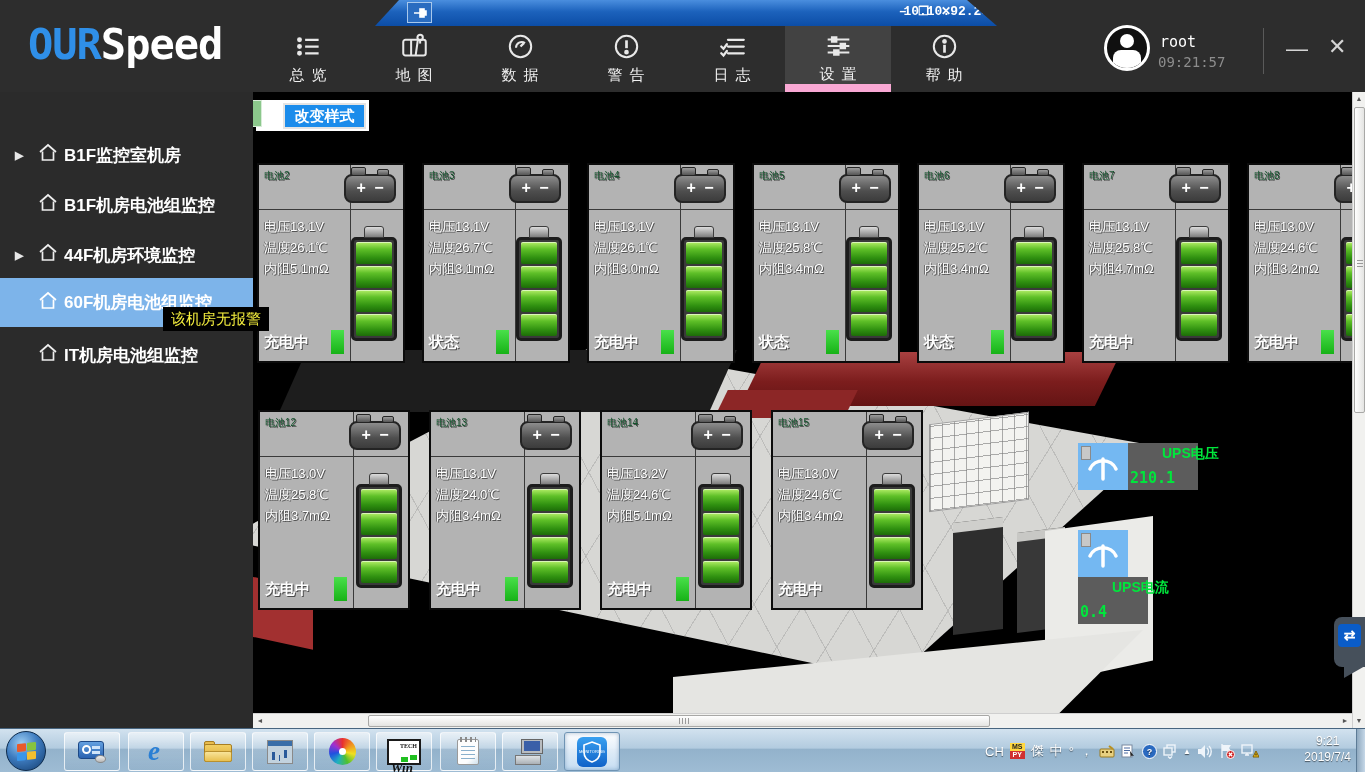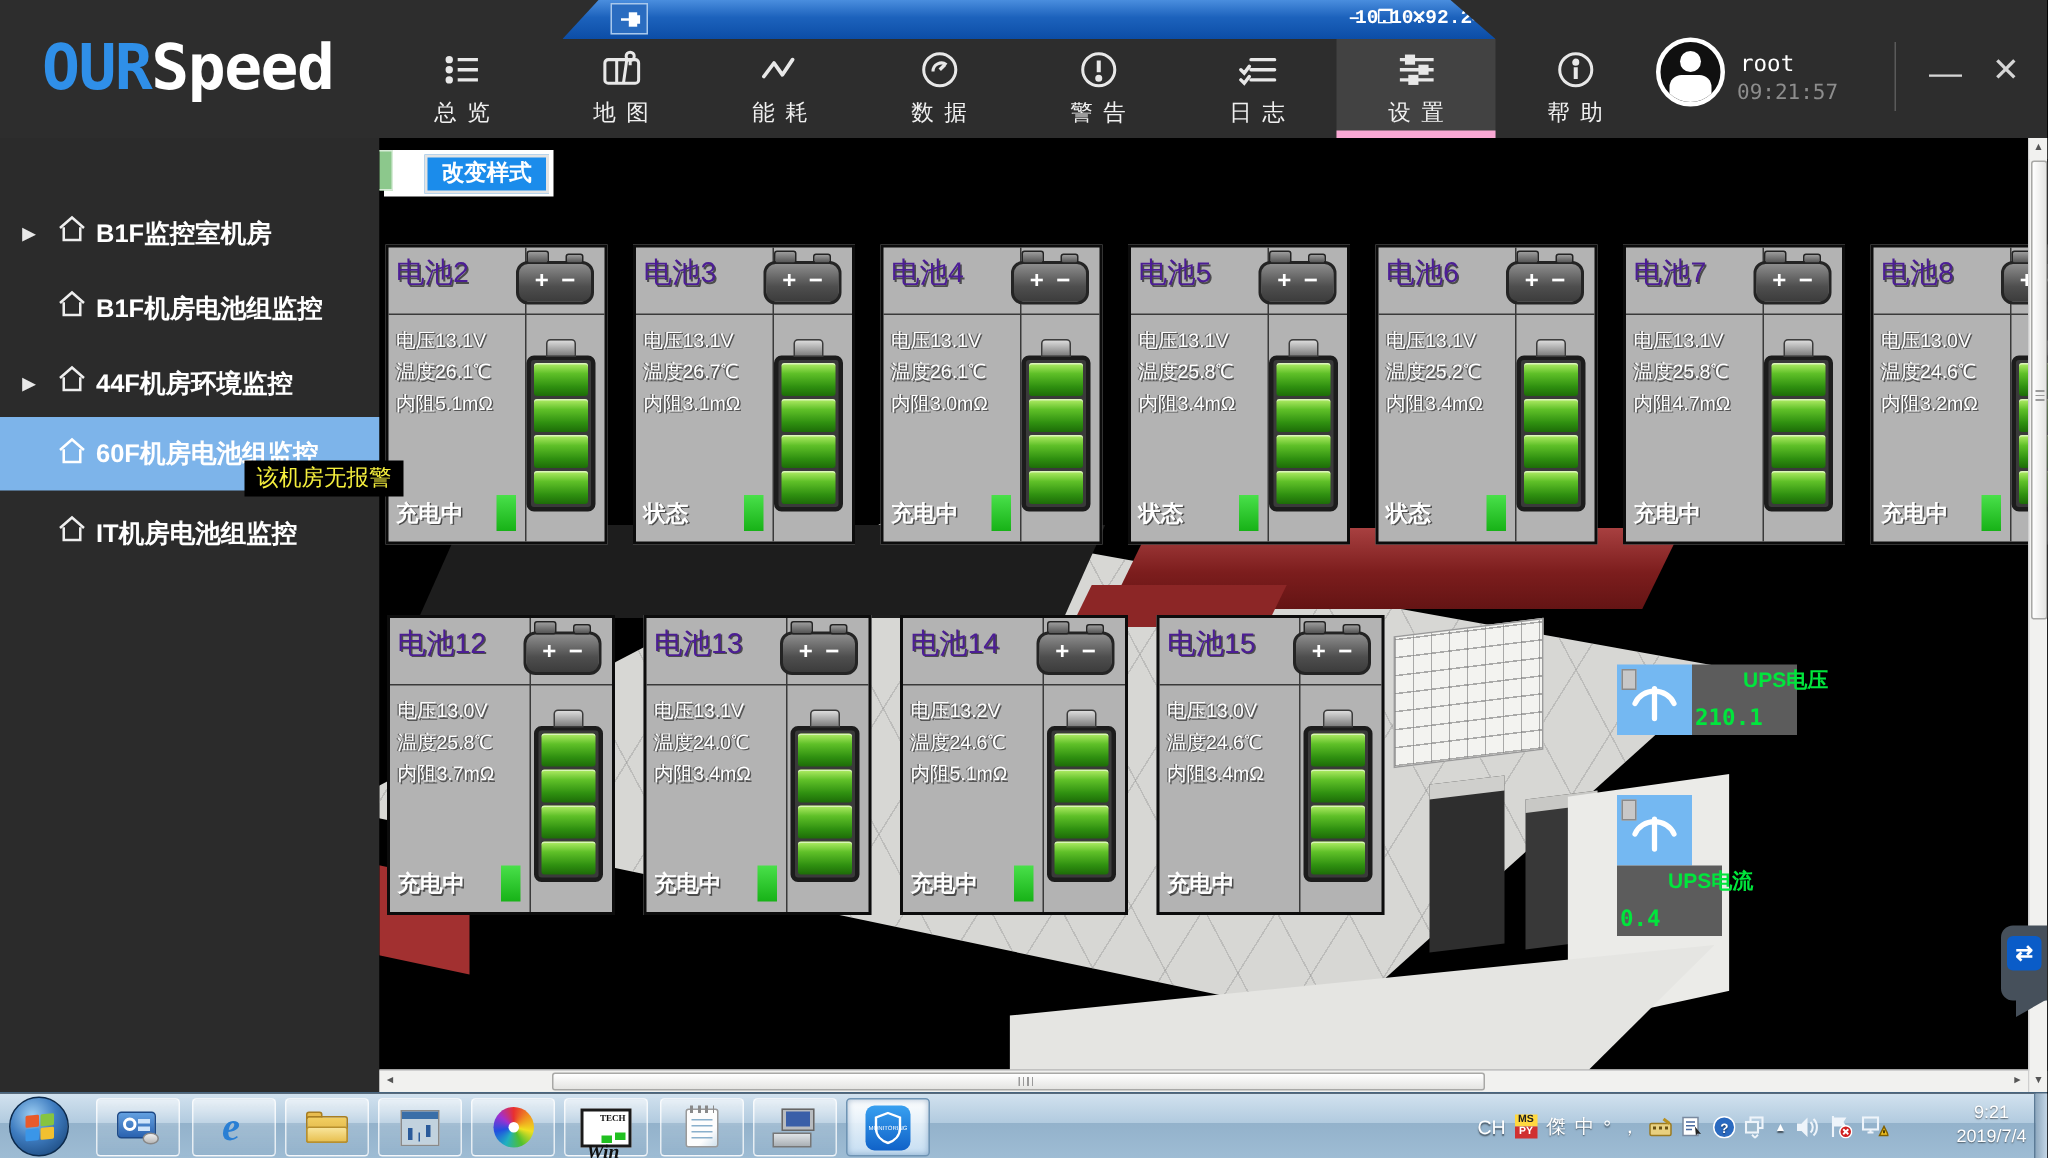--- a/index.html
+++ b/index.html
@@ -8,21 +8,21 @@
   #app { position:relative; width:1365px; height:772px; background:#000; overflow:hidden; }
 
   
   #app-header { position:absolute; left:0; top:0; width:1365px; height:92px; background:#2d2d2d; }
   #logo { position:absolute; left:28px; top:20px; font-family:"DejaVu Sans Mono", monospace;
           font-weight:bold; font-size:42px; letter-spacing:-1px; }
   #logo .p1 { color:#2f8fe8; } #logo .p2 { color:#fff; }
   #main-nav { position:absolute; left:255px; top:26px; height:72px; display:flex; }
   .nav-item { width:106px; height:66px; display:flex; flex-direction:column; align-items:center;
               justify-content:flex-start; padding-top:7px; cursor:pointer; border-bottom:5px solid transparent; }
-  .nav-item.active { background:#424242; border-bottom:5px solid #f9a8d4; }
+  .nav-item.active { background:#424242; border-bottom:8px solid #f9a8d4; }
   .nav-item svg { width:27px; height:27px; }
   .nav-label { color:#f0f0f0; font-size:15px; letter-spacing:7px; text-indent:7px; margin-top:6px; white-space:nowrap; }
   #user-avatar { position:absolute; left:1104px; top:25px; width:46px; height:46px; border-radius:50%;
                  background:#101010; border:3px solid #fff; overflow:hidden; }
   #user-avatar::before { content:""; position:absolute; left:13px; top:6px; width:14px; height:14px;
                  border-radius:50%; background:#fff; }
   #user-avatar::after { content:""; position:absolute; left:6px; top:22px; width:28px; height:18px;
                  border-radius:8px 8px 0 0; background:#fff; }
   #user-name { position:absolute; left:1160px; top:33px; color:#fff; font-size:15px;
                font-family:"DejaVu Sans Mono", monospace; }
@@ -88,21 +88,21 @@
     clip-path:polygon(0 42%, 100% 0, 76% 100%, 0 100%); }
 
   
   .cards-row { position:absolute; }
   #cards-row1 { left:4px; top:71px; width:1200px; height:200px; }
   #cards-row2 { left:5px; top:318px; width:1200px; height:200px; }
   .battery-card { position:absolute; top:0; width:148px; height:200px; background:#b3b3b3;
     border:2px solid #0c0c0c; cursor:pointer; }
   .bc-hline { position:absolute; left:0; right:0; top:44px; height:1px; background:#3a3a3a; }
   .bc-vline { position:absolute; top:0; bottom:0; left:63%; width:1px; background:#3a3a3a; }
-  .bc-title { position:absolute; left:5px; top:4px; color:#4c1d95; font-size:19px;
+  .bc-title { position:absolute; left:5px; top:4px; color:#14532d; font-size:10px;
     text-shadow:1px 1px 0 #4c4c4c; }
   .bc-batt { position:absolute; top:9px; right:7px; width:52px; height:29px;
     background:linear-gradient(180deg,#8d8d8d 0%,#4e4e4e 60%,#3c3c3c 100%);
     border:2px solid #242424; border-radius:8px; color:#fff; font-weight:bold; font-size:16px;
     text-align:center; line-height:24px; letter-spacing:2px; text-indent:2px; }
   .bc-batt::before, .bc-batt::after { content:""; position:absolute; top:-9px; height:7px;
     background:linear-gradient(#9c9c9c,#555); border:1px solid #242424; border-radius:2px; }
   .bc-batt::before { left:5px; width:13px; }
   .bc-batt::after { right:5px; width:10px; top:-7px; height:5px; }
   .bc-readings { position:absolute; left:5px; top:51px; color:#fff; font-size:13px; line-height:21px;
@@ -253,26 +253,20 @@
               <rect x="2" y="6" width="20" height="14" rx="2"></rect>
               <path d="M9 6v14M15 6l-2 14"></path>
               <circle cx="17" cy="4" r="2.4"></circle>
               <path d="M17 6.4v3"></path>
             </g>
           </svg>
         <div class="nav-label">地图</div>
       </div>
       <div class="nav-item">
         <svg viewBox="0 0 24 24">
-            <path d="M2 16 L8 8 L13 15 L19 6" stroke="#e8e8e8" stroke-width="2.2" fill="none" stroke-linecap="round" stroke-linejoin="round"></path>
-          </svg>
-        <div class="nav-label">能耗</div>
-      </div>
-      <div class="nav-item">
-        <svg viewBox="0 0 24 24">
             <g stroke="#e8e8e8" stroke-width="1.8" fill="none">
               <circle cx="12" cy="12" r="9.5"></circle>
               <path d="M8 13a5 5 0 0 1 8-4"></path>
               <path d="M12 12l3-3" stroke-width="2"></path>
             </g>
           </svg>
         <div class="nav-label">数据</div>
       </div>
       <div class="nav-item">
         <svg viewBox="0 0 24 24">

